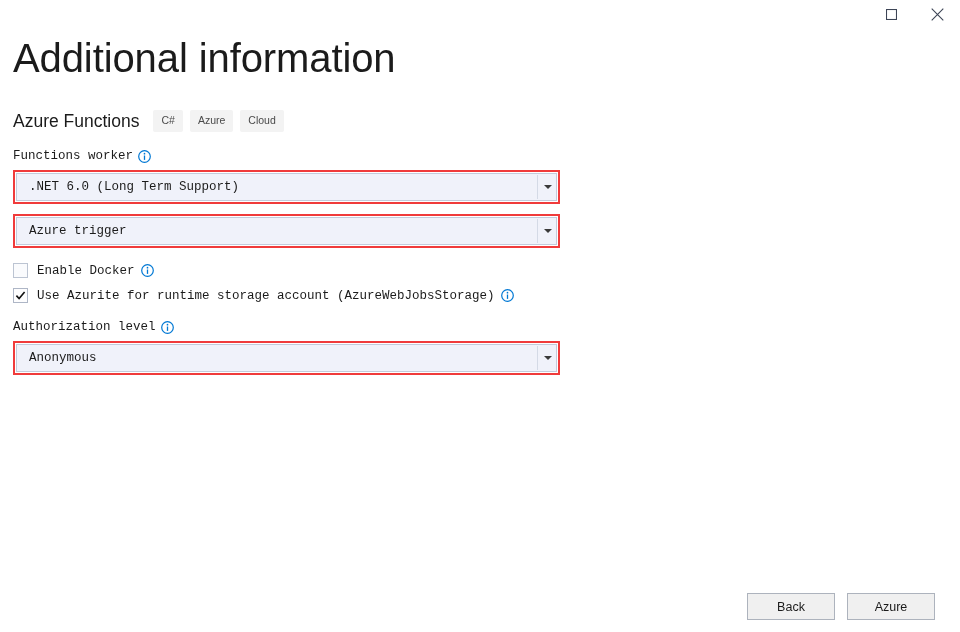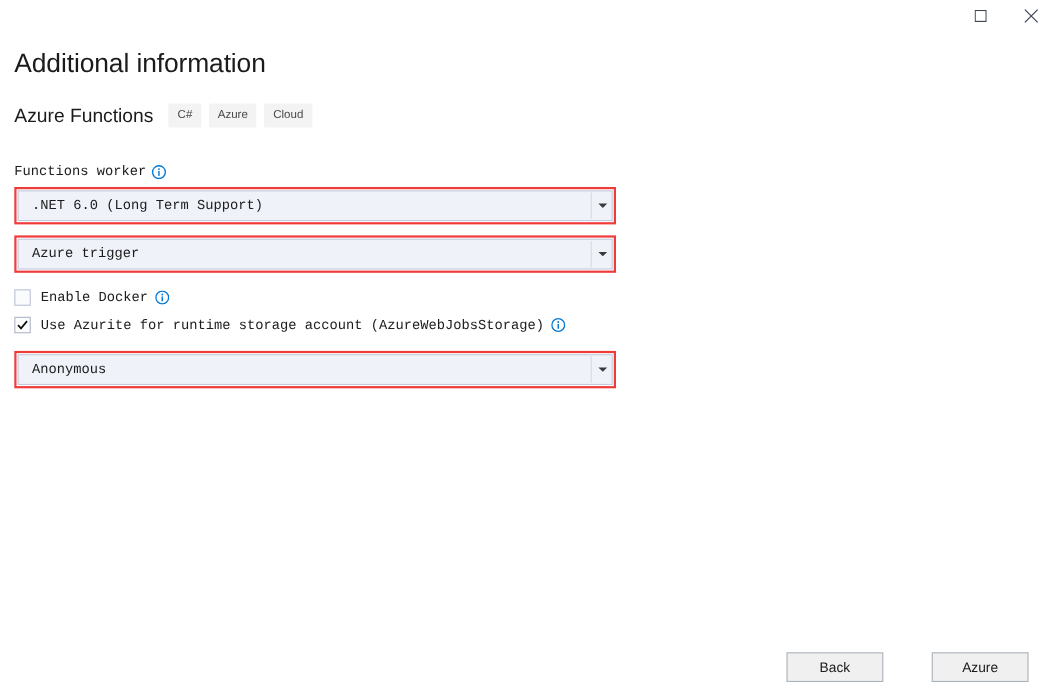--- a/index.html
+++ b/index.html
@@ -36,30 +36,30 @@
     justify-content: center;
     color: #3d4556;
   }
   .win-btn svg { display: block; }
 
   
   .page-title {
     position: absolute;
     left: 13px;
     top: 36px;
-    font-size: 24px;
+    font-size: 40px;
     font-weight: 400;
     letter-spacing: -0.1px;
     color: #1b1b1b;
     line-height: 44px;
   }
   .subtitle-row {
     position: absolute;
     left: 13px;
-    top: 92px;
+    top: 108px;
     display: flex;
     align-items: center;
     height: 26px;
   }
   .subtitle {
     font-size: 17.5px;
     font-weight: 400;
     color: #1b1b1b;
     line-height: 26px;
   }
@@ -180,21 +180,20 @@
   .spacer-8 { height: 8px; }
   .spacer-3 { height: 3px; }
 
   
   .footer {
     position: absolute;
     right: 25px;
     bottom: 12px;
     display: flex;
     align-items: flex-start;
-    gap: 32px;
   }
   .btn {
     width: 88px;
     height: 27px;
     border: 1px solid #adb3bd;
     background: #f0f0f0;
     color: #1b1b1b;
     font-size: 12.5px;
     font-family: "Liberation Sans", sans-serif;
     display: flex;
@@ -288,20 +287,30 @@
       <svg width="13" height="13" viewBox="0 0 13 13">
         <circle cx="6.5" cy="6.5" r="5.8" fill="none" stroke="#0078d4" stroke-width="1.2"></circle>
         <circle cx="6.5" cy="3.7" r="0.85" fill="#0078d4"></circle>
         <rect x="5.85" y="5.5" width="1.3" height="4.4" fill="#0078d4"></rect>
       </svg>
     </span>
   </div>
 
   <div class="spacer-8"></div>
 
+  <div class="field-label">
+    <span class="lbl">Authorization level</span>
+    <span class="info-icon">
+      <svg width="13" height="13" viewBox="0 0 13 13">
+        <circle cx="6.5" cy="6.5" r="5.8" fill="none" stroke="#0078d4" stroke-width="1.2"></circle>
+        <circle cx="6.5" cy="3.7" r="0.85" fill="#0078d4"></circle>
+        <rect x="5.85" y="5.5" width="1.3" height="4.4" fill="#0078d4"></rect>
+      </svg>
+    </span>
+  </div>
   <div class="annot">
     <div class="combo">
       <span class="value">Anonymous</span>
       <span class="sep"></span>
       <span class="arrow"></span>
     </div>
   </div>
 
 </div>
 

